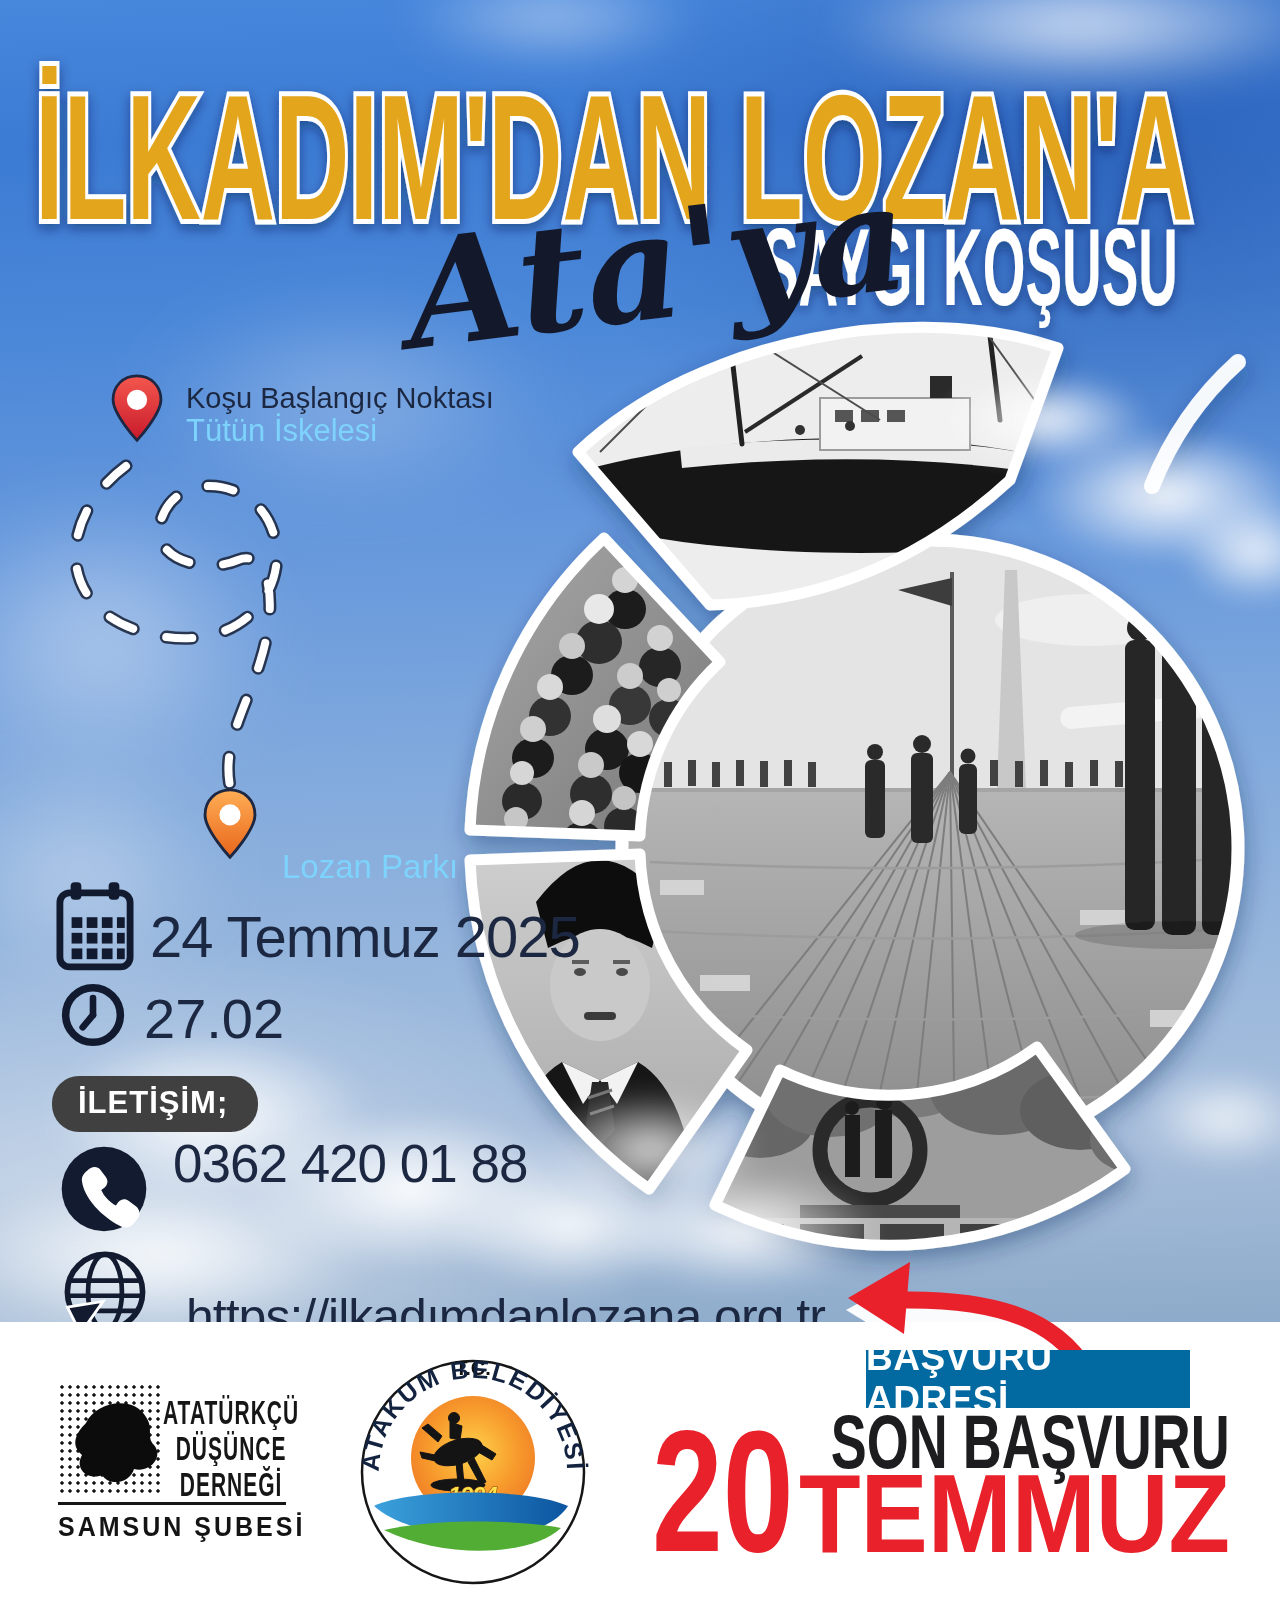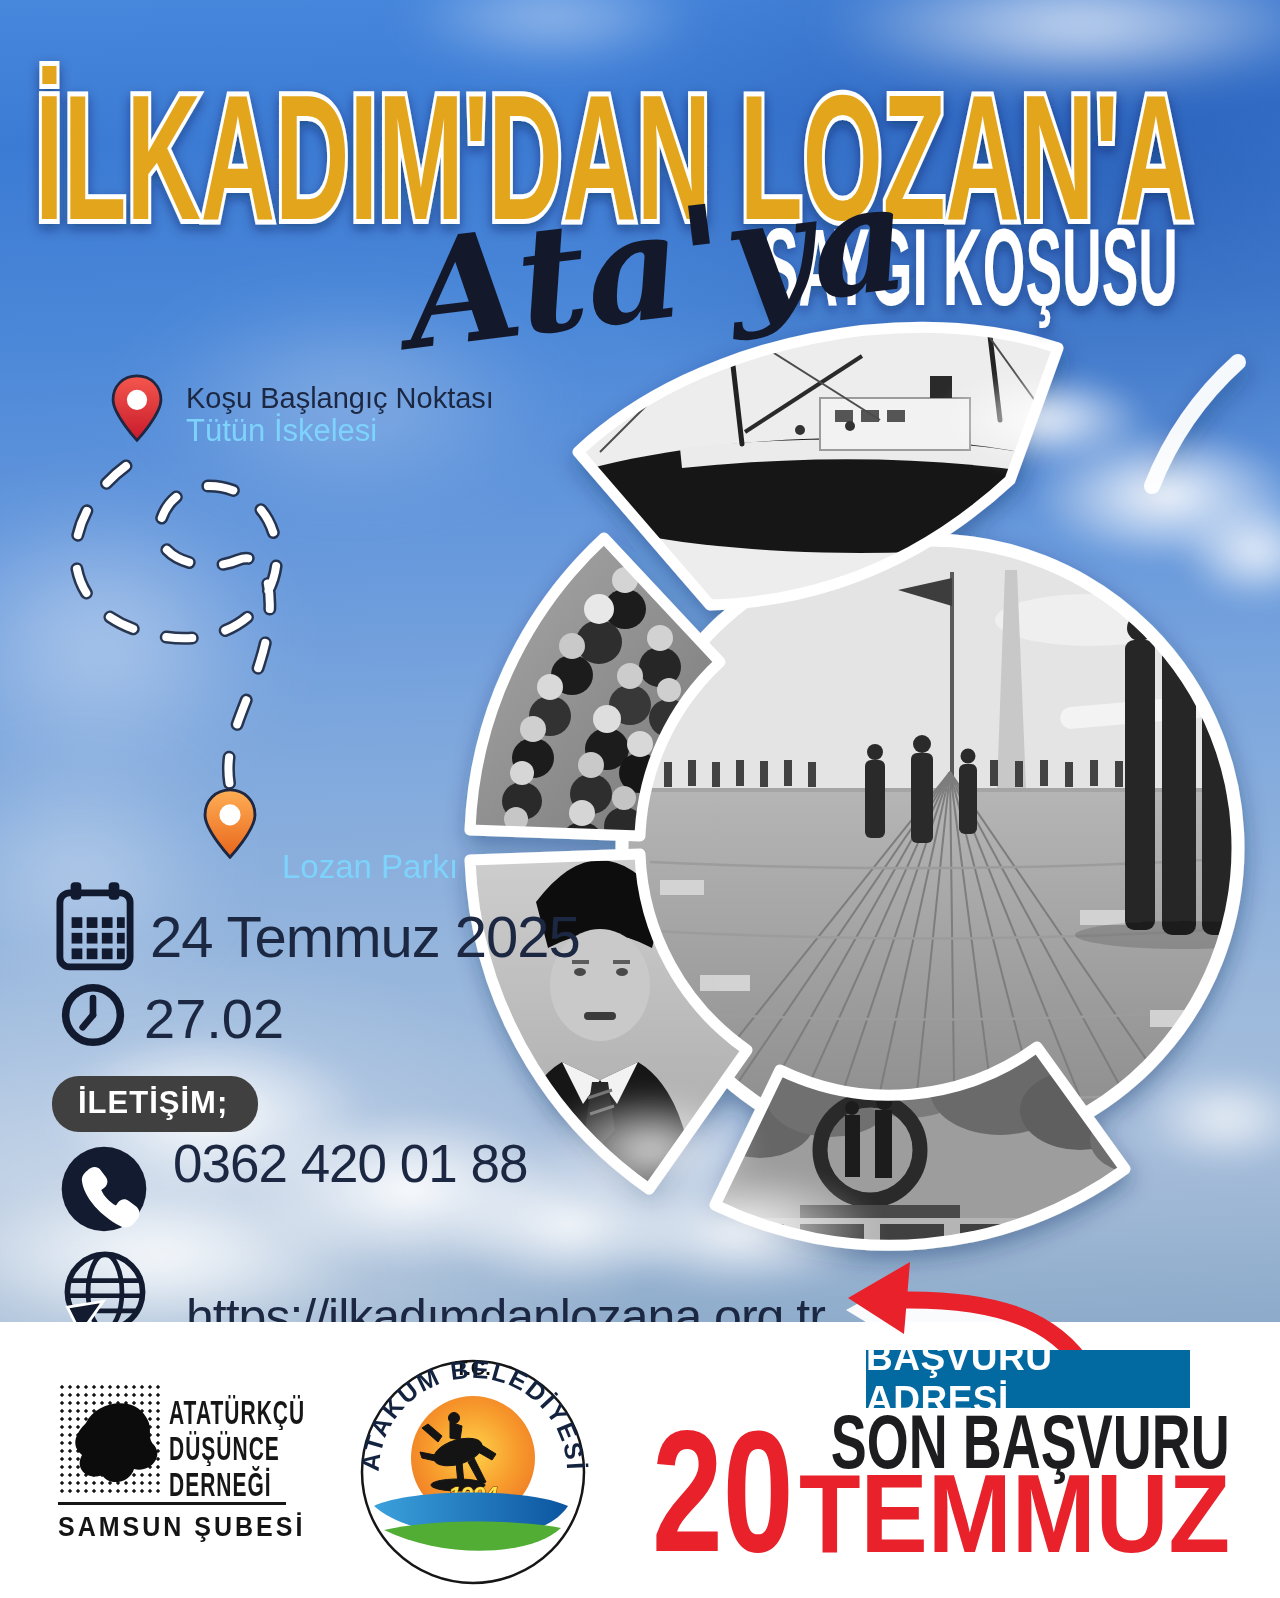--- a/index.html
+++ b/index.html
@@ -29,21 +29,21 @@
   .time-t{left:144px;top:986px;font-size:56px;}
   .pill{left:52px;top:1076px;background:#404040;color:#fff;font-weight:bold;
         font-size:31px;padding:9px 30px 11px 26px;border-radius:27px;letter-spacing:1px;}
   .phones{left:160px;top:1136px;font-size:53px;line-height:1.04;letter-spacing:-1px;margin-left:13px;}
   .site{left:186px;top:1288px;font-size:50px;letter-spacing:-1px;}
   
   .band{position:absolute;left:0;top:1322px;width:1280px;height:276px;background:#ffffff;}
   
   .add-square{position:absolute;left:58px;top:61px;width:106px;height:114px;background:#fff;
       background-image:radial-gradient(circle,#141414 27%,rgba(0,0,0,0) 30%);background-size:8px 8px;}
-  .add-col{position:absolute;left:169px;top:63px;color:#161616;}
+  .add-col{position:absolute;left:163px;top:63px;color:#161616;text-align:center;}
   .add-col div{font-size:21px;font-weight:800;letter-spacing:1px;line-height:36px;
       transform:scale(1,1.55);transform-origin:left top;}
   .add-rule{position:absolute;left:58px;top:180px;width:228px;height:3px;background:#161616;}
   .add-branch{position:absolute;left:58px;top:188px;font-size:25px;font-weight:600;
       letter-spacing:3px;color:#141414;transform:scale(1,1.12);transform-origin:left top;}
   
   .badge{position:absolute;left:866px;top:1350px;width:324px;height:58px;background:#0369a1;
       display:flex;align-items:center;justify-content:center;color:#fff;font-weight:bold;
       font-size:37px;letter-spacing:.5px;}
   .son{position:absolute;right:50px;top:1404px;font-size:76px;font-weight:800;color:#1d1d20;

